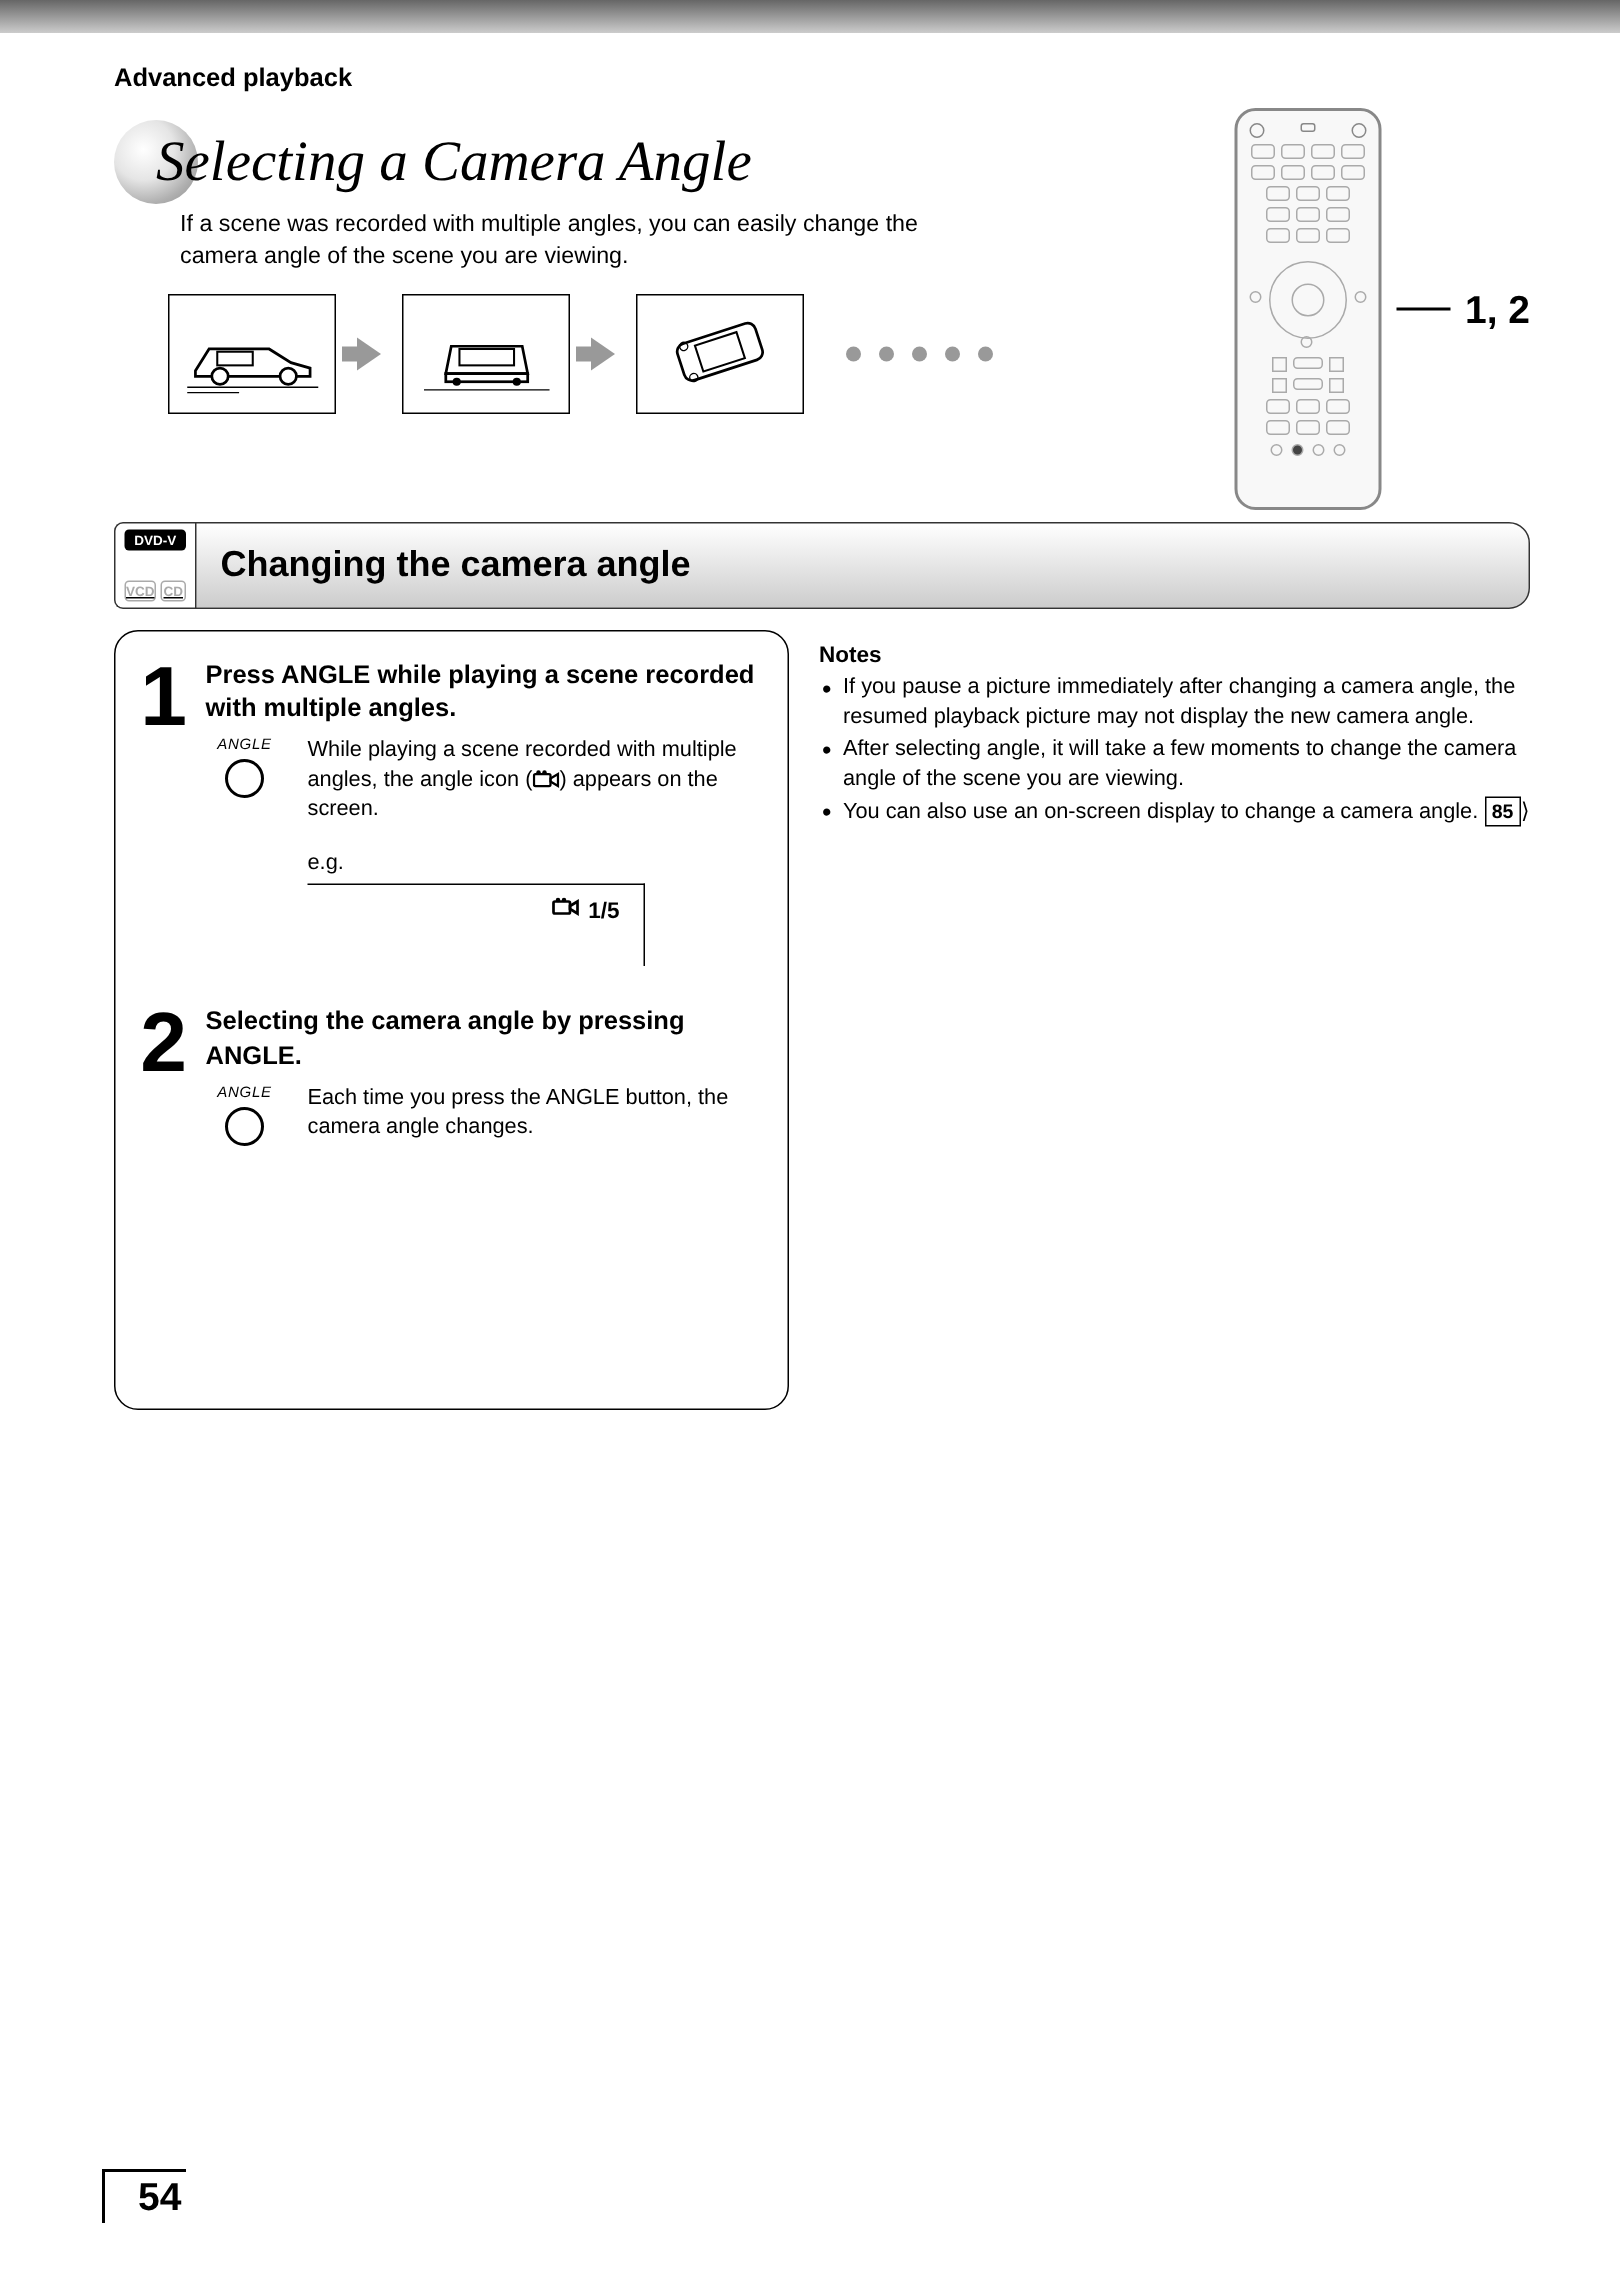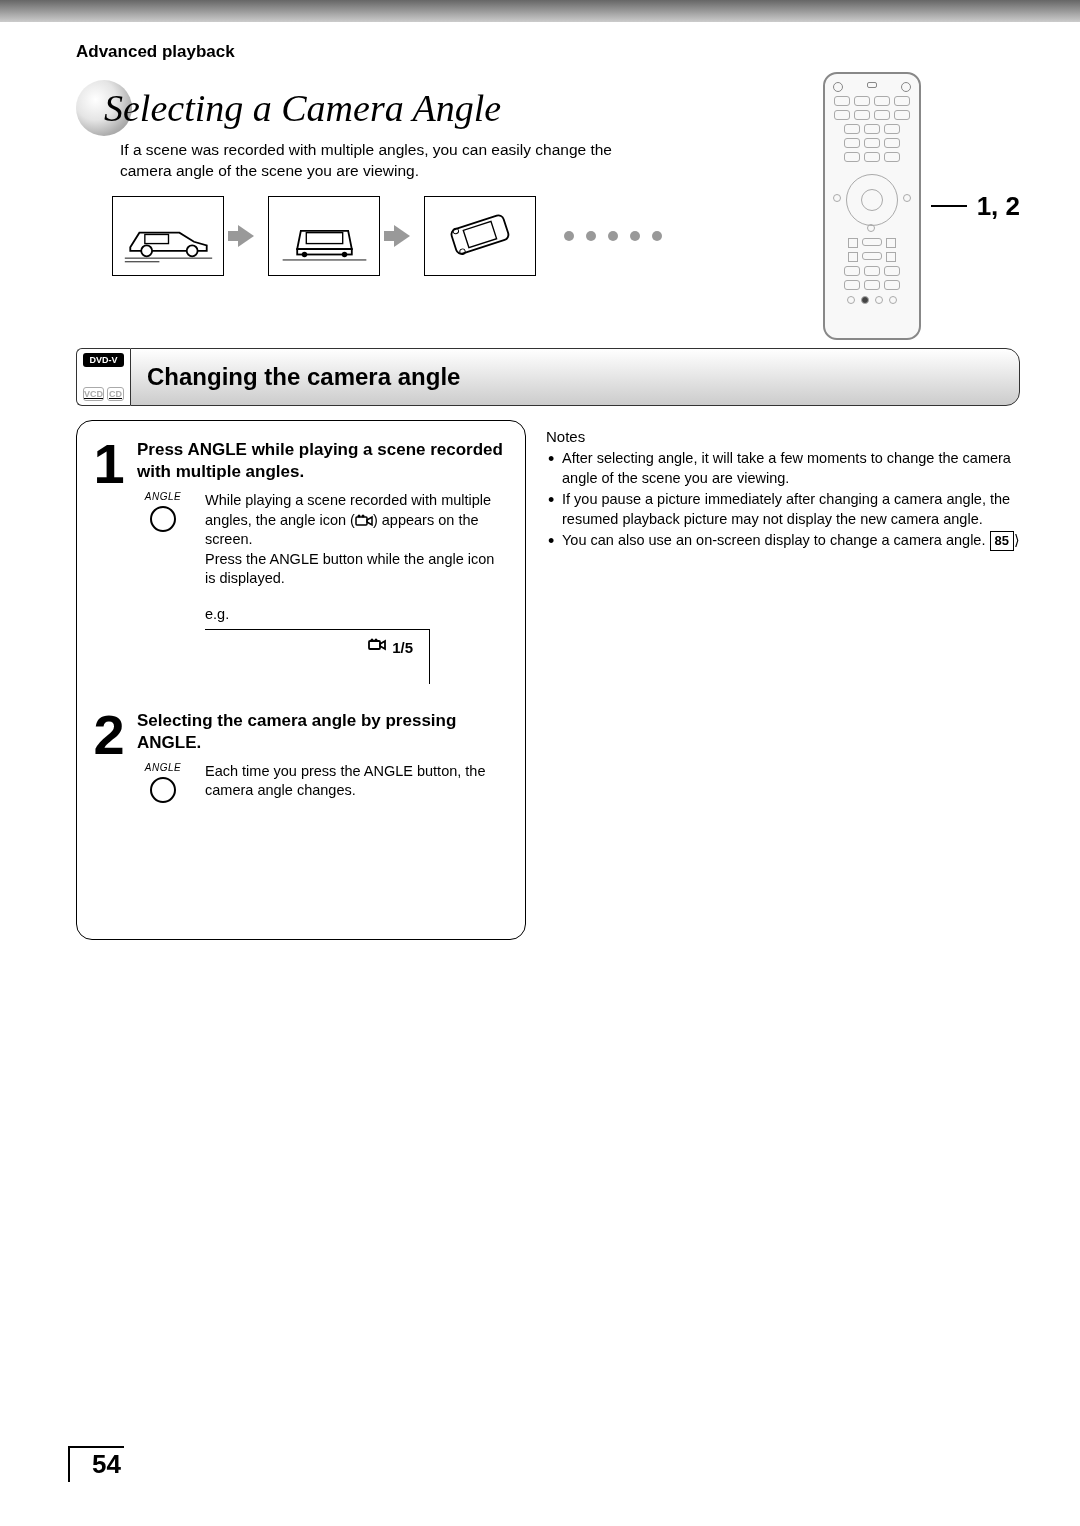--- a/index.html
+++ b/index.html
@@ -214,21 +214,21 @@
     padding: 8px 16px 0 0;
     font-weight: bold;
     font-size: 15px;
   }
   .camera-icon-s {
     display: inline-block;
     vertical-align: -2px;
     margin-right: 6px;
   }
   .notes-col { flex: 1; padding-top: 8px; }
-  .notes-head { font-weight: normal; font-size: 15px; margin-bottom: 4px; }
+  .notes-head { font-weight: bold; font-size: 15px; margin-bottom: 4px; }
   .notes-list { list-style: none; }
   .notes-list li {
     font-size: 14.5px;
     line-height: 1.35;
     padding-left: 16px;
     position: relative;
     margin-bottom: 2px;
   }
   .notes-list li::before {
     content: "•";
@@ -420,21 +420,20 @@
               <div class="angle-circle"></div>
             </div>
             <div class="step-text">
               <span>While playing a scene recorded with multiple angles, the angle icon (</span><svg class="inline-cam" width="18" height="14" viewBox="0 0 18 14">
                   <rect x="1" y="3" width="11" height="8" rx="1" fill="none" stroke="#000" stroke-width="1.5"></rect>
                   <path d="M12 6 L17 3 L17 11 L12 8 Z" fill="none" stroke="#000" stroke-width="1.5"></path>
                   <circle cx="4" cy="2" r="1.5" fill="#000"></circle>
                   <circle cx="8" cy="2" r="1.5" fill="#000"></circle>
                 </svg><span>) appears on the screen.</span>
               <br>
-              <span>Press the ANGLE button while the angle icon is displayed.</span>
               <div class="eg">
                 <div>e.g.</div>
                 <div class="eg-box">
                   <svg class="camera-icon-s" width="18" height="14" viewBox="0 0 18 14">
                       <rect x="1" y="3" width="11" height="8" rx="1" fill="none" stroke="#000" stroke-width="1.8"></rect>
                       <path d="M12 6 L17 3 L17 11 L12 8 Z" fill="none" stroke="#000" stroke-width="1.8"></path>
                       <circle cx="4" cy="2" r="1.5" fill="#000"></circle>
                       <circle cx="8" cy="2" r="1.5" fill="#000"></circle>
                     </svg>
                   <span>1/5</span>
@@ -457,22 +456,22 @@
             <div class="step-text">Each time you press the ANGLE button, the camera angle changes.</div>
           </div>
         </div>
       </div>
 
     </div>
 
     <div class="notes-col">
       <div class="notes-head">Notes</div>
       <ul class="notes-list">
+        <li>If you pause a picture immediately after changing a camera angle, the resumed playback picture may not display the new camera angle.</li>
         <li>After selecting angle, it will take a few moments to change the camera angle of the scene you are viewing.</li>
-        <li>If you pause a picture immediately after changing a camera angle, the resumed playback picture may not display the new camera angle.</li>
         <li>
           <span>You can also use an on-screen display to change a camera angle.</span> <span class="ref-box">85</span><span>⟩</span>
         </li>
       </ul>
     </div>
   </div>
 
 </div>
 
 <div class="pn-bar-top"></div>

